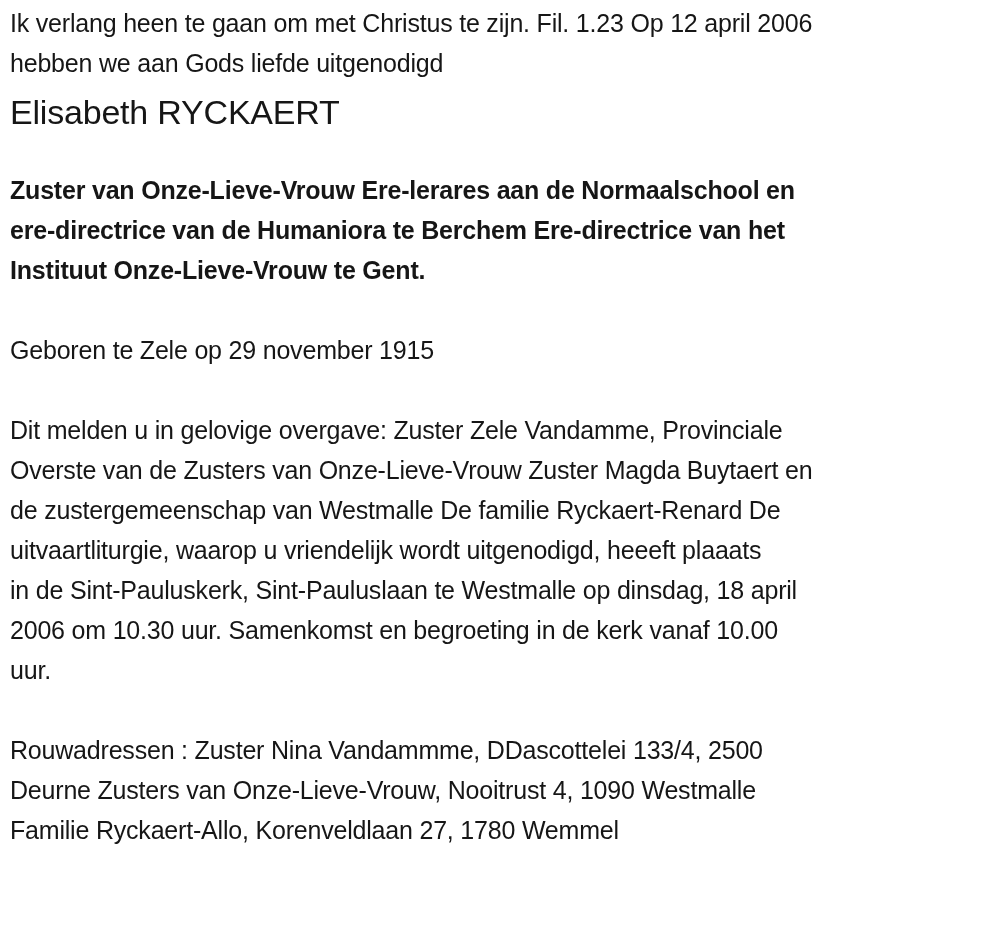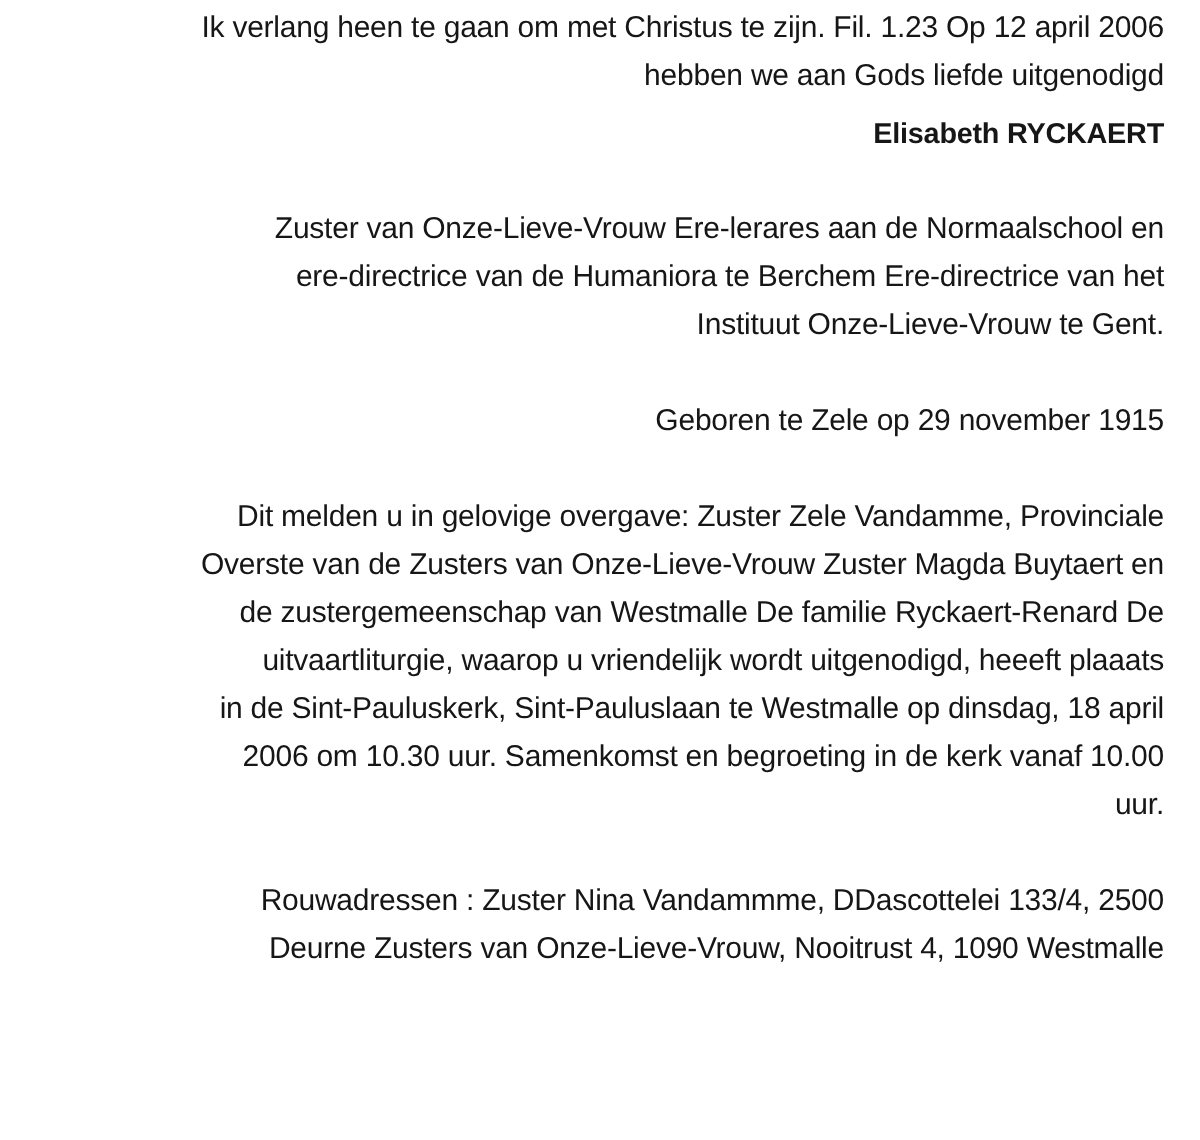--- a/index.html
+++ b/index.html
@@ -9,37 +9,36 @@
   }
   body {
     width: 1000px;
     height: 950px;
     overflow: hidden;
     font-family: "Liberation Sans", "DejaVu Sans", sans-serif;
     color: #161616;
   }
   .doc {
     padding: 3px 30px 0 10px;
-    text-align: right;
   }
   .para {
     margin: 0;
   }
   .line {
     font-size: 25px;
     line-height: 40px;
     white-space: nowrap;
     letter-spacing: -0.2px;
   }
   .para.gap-large { margin-top: 40px; }
   .para.gap-small { margin-top: 9px;  }
-  .para.gap-med   { margin-top: 38px; }
+  .para.gap-med   { margin-top: 38px; font-weight: bold; }
   .para.bold .line {
-    font-weight: 700;
-    font-size: 24px;
+    font-weight: 400;
+    font-size: 34px;
   }
 </style>
 </head>
 <body>
 
 <div class="doc">
 
   <p class="para">
     <span class="line" style="display:block">Ik verlang heen te gaan om met Christus te zijn. Fil. 1.23 Op 12 april 2006</span>
     <span class="line" style="display:block">hebben we aan Gods liefde uitgenodigd</span>
@@ -66,15 +65,16 @@
     <span class="line" style="display:block">de zustergemeenschap van Westmalle De familie Ryckaert-Renard De</span>
     <span class="line" style="display:block">uitvaartliturgie, waarop u vriendelijk wordt uitgenodigd, heeeft plaaats</span>
     <span class="line" style="display:block">in de Sint-Pauluskerk, Sint-Pauluslaan te Westmalle op dinsdag, 18 april</span>
     <span class="line" style="display:block">2006 om 10.30 uur. Samenkomst en begroeting in de kerk vanaf 10.00</span>
     <span class="line" style="display:block">uur.</span>
   </p>
 
   <p class="para gap-large">
     <span class="line" style="display:block">Rouwadressen : Zuster Nina Vandammme, DDascottelei 133/4, 2500</span>
     <span class="line" style="display:block">Deurne Zusters van Onze-Lieve-Vrouw, Nooitrust 4, 1090 Westmalle</span>
+    <span class="line" style="display:block">Familie Ryckaert-Allo, Korenveldlaan 27, 1780 Wemmel</span>
   </p>
 
 </div>
 
 </body></html>

